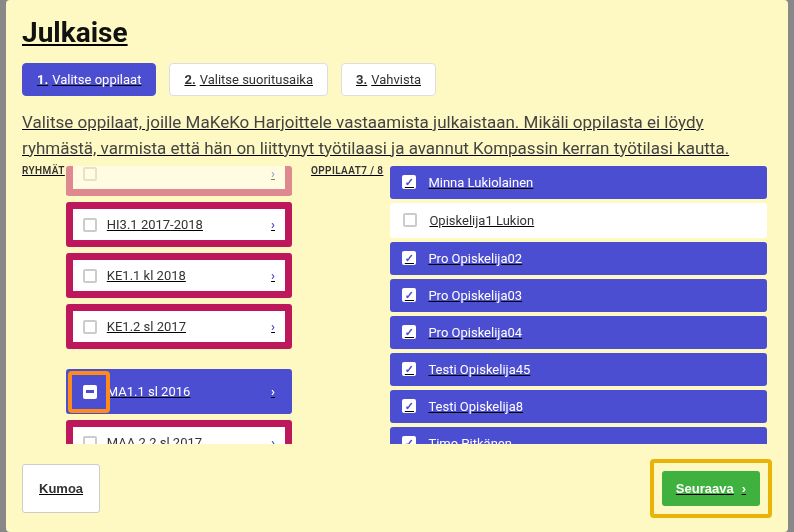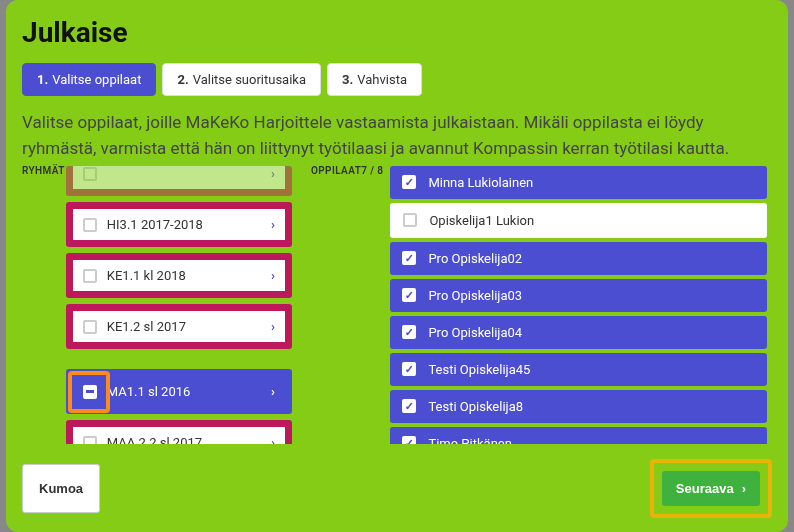--- a/index.html
+++ b/index.html
@@ -10,35 +10,36 @@
     height: 532px;
     overflow: hidden;
     position: relative;
   }
   .modal {
     position: absolute;
     top: 0;
     left: 6px;
     right: 6px;
     bottom: 0;
-    background: #84cc16;
-    border-radius: 12px;
+    background: #fef9c3;
+    border-radius: 4px;
     padding: 16px 16px 0 16px;
     display: flex;
     flex-direction: column;
+    text-decoration: underline;
   }
   .title {
     font-size: 28px;
     font-weight: 700;
     color: #111;
     margin-bottom: 14px;
   }
   .steps {
     display: flex;
-    gap: 6px;
+    gap: 13px;
     margin-bottom: 14px;
   }
   .step {
     border: 1px solid #ddd;
     border-radius: 4px;
     padding: 8px 14px;
     font-size: 13px;
     color: #333;
     background: #fff;
     cursor: pointer;

